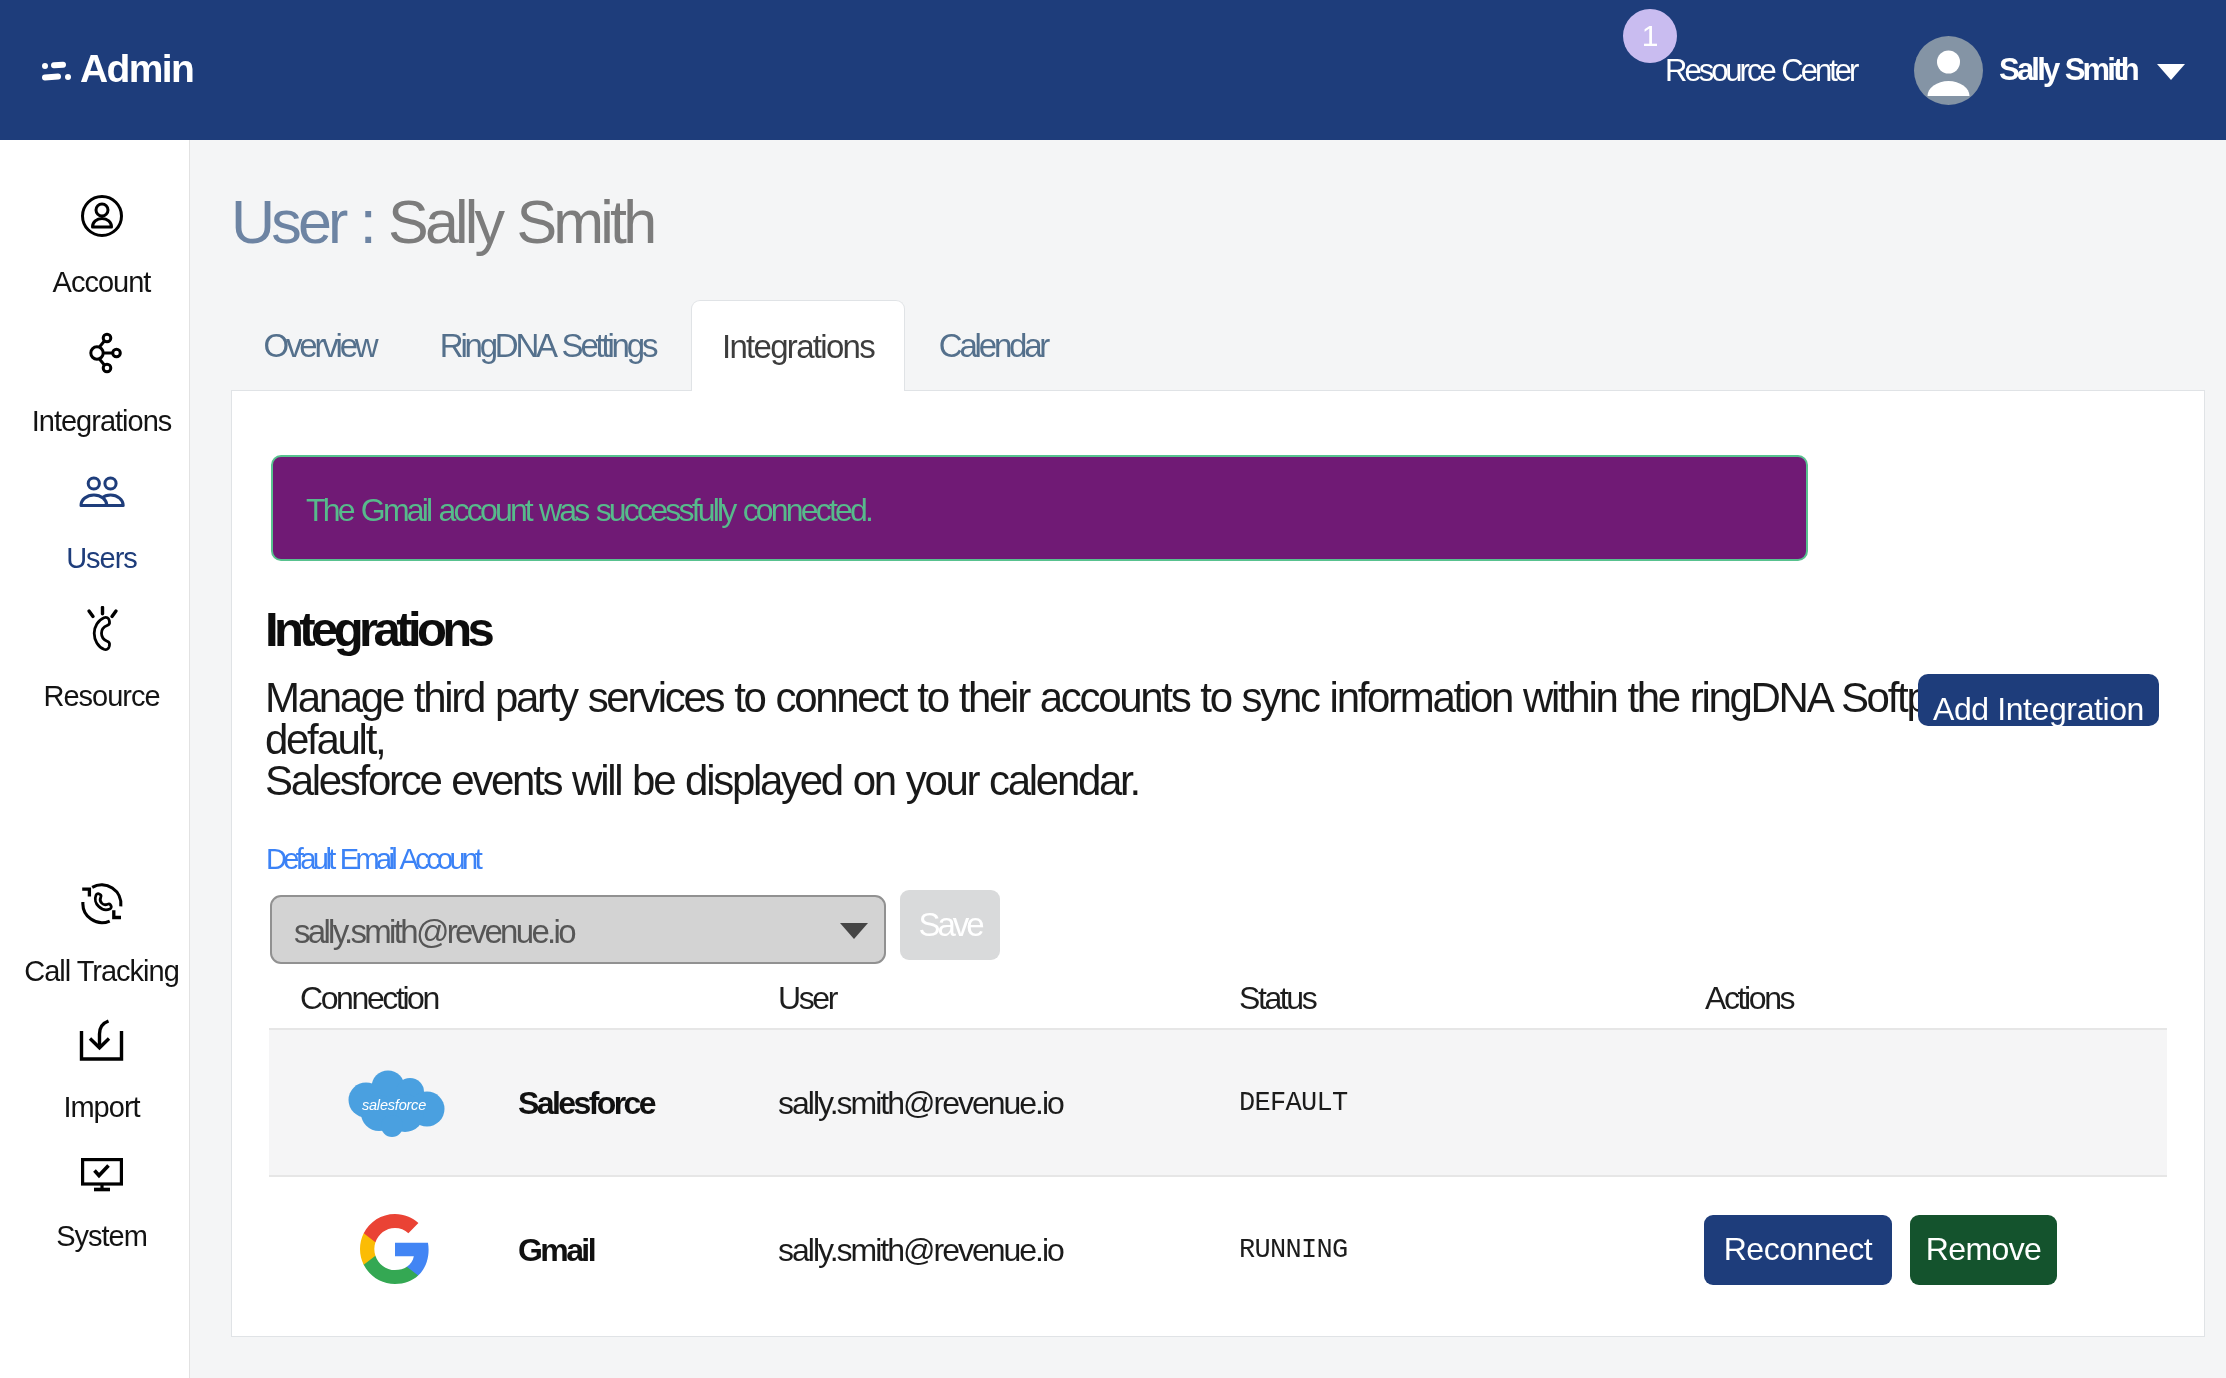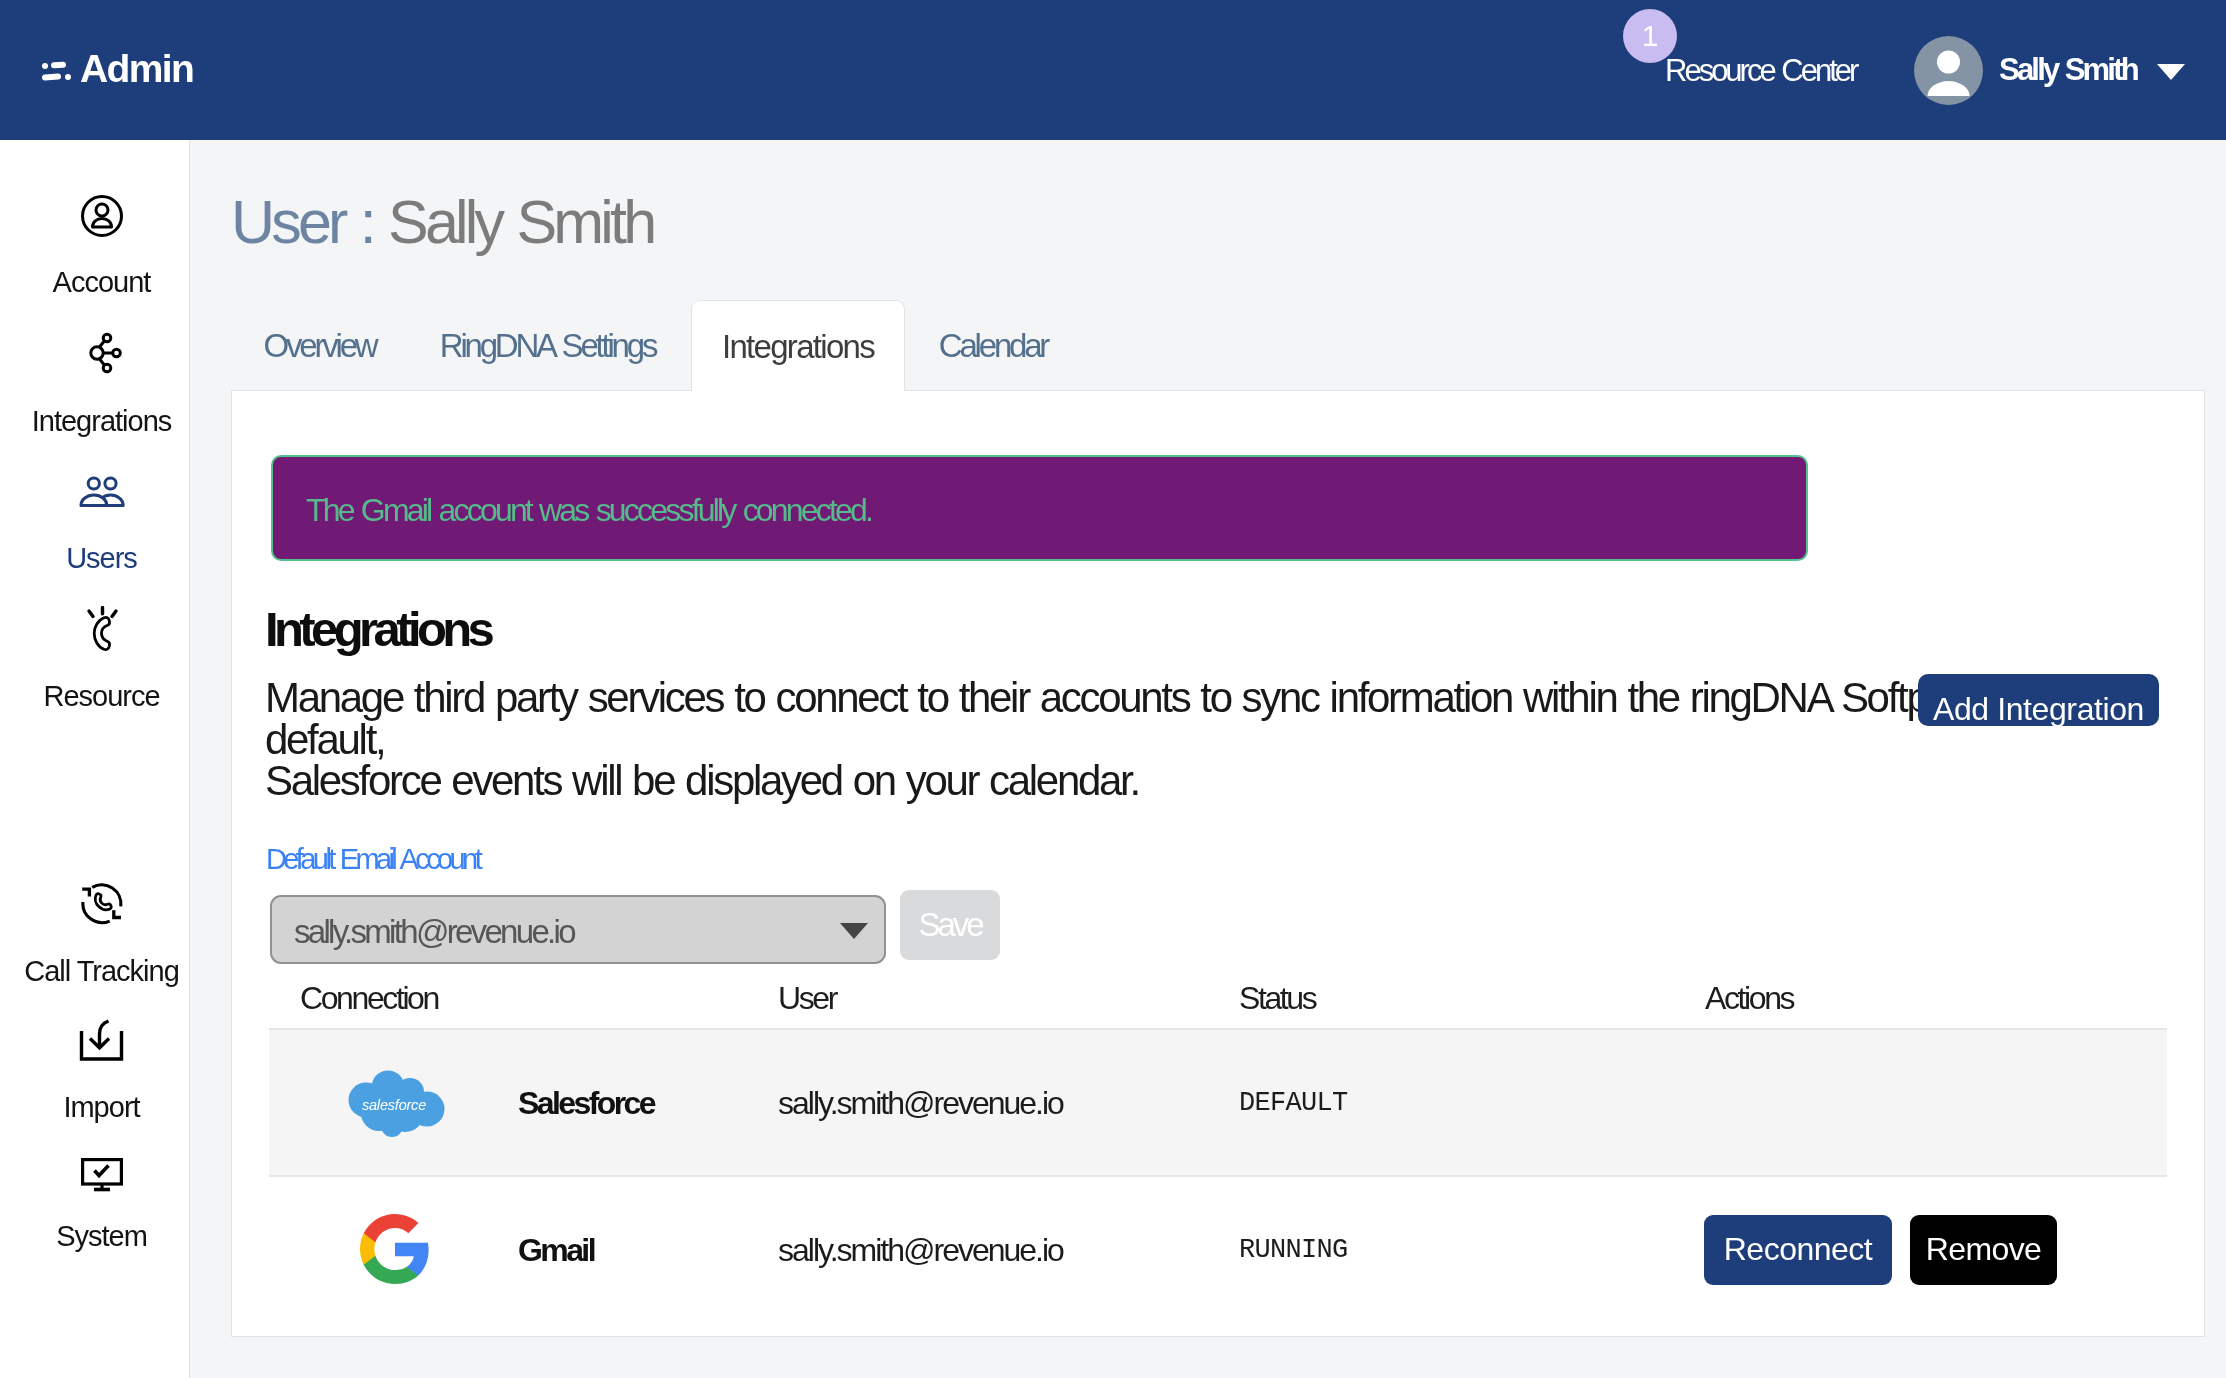--- a/index.html
+++ b/index.html
@@ -38,21 +38,21 @@
   #selcaret { position:absolute; left:568px; top:26px; width:0; height:0; border-left:14px solid transparent; border-right:14px solid transparent; border-top:16px solid #454545; }
   #savebtn { position:absolute; left:668px; top:499px; width:100px; height:70px; background:#d9dadb; border-radius:9px; color:#fff; font-size:33px; text-align:center; line-height:69px; letter-spacing:-3px; }
   .th { position:absolute; font-size:32px; line-height:32px; color:#1d1d1d; top:591px; letter-spacing:-2.4px; }
   #hline { position:absolute; left:37px; top:637px; width:1898px; height:0; border-top:2px solid #e6e6e6; }
   #row1 { position:absolute; left:37px; top:639px; width:1898px; height:145px; background:#f5f5f6; }
   #rline { position:absolute; left:37px; top:784px; width:1898px; height:0; border-top:2px solid #e6e6e6; }
   .cname { position:absolute; font-size:32px; line-height:32px; font-weight:bold; color:#111; letter-spacing:-2.6px; }
   .cmail { position:absolute; font-size:32px; line-height:32px; color:#1b1b1b; letter-spacing:-2px; }
   .cstat { position:absolute; font-family:"Liberation Mono", monospace; font-size:27px; line-height:27px; color:#1c1c1c; letter-spacing:-0.7px; }
   #reconnect { position:absolute; left:1472px; top:824px; width:188px; height:70px; background:#1e3d7b; border-radius:9px; color:#fff; font-size:32px; text-align:center; line-height:69px; letter-spacing:-0.5px; }
-  #remove { position:absolute; left:1678px; top:824px; width:147px; height:70px; background:#000000; border-radius:9px; color:#fff; font-size:32px; text-align:center; line-height:69px; letter-spacing:-0.6px; }
+  #remove { position:absolute; left:1678px; top:824px; width:147px; height:70px; background:#14532d; border-radius:9px; color:#fff; font-size:32px; text-align:center; line-height:69px; letter-spacing:-0.6px; }
 </style>
 </head>
 <body>
 <div id="header">
   <svg id="admin-logo" width="30" height="24" viewBox="0 0 30 24" fill="#fff">
     <rect x="0" y="2" width="6" height="6" rx="3"></rect>
     <rect x="9" y="1" width="15" height="6" rx="3" transform="rotate(-4 16 4)"></rect>
     <rect x="0" y="13" width="19" height="6" rx="3" transform="rotate(-4 9 16)"></rect>
     <rect x="23" y="13" width="6" height="6" rx="3"></rect>
   </svg>

